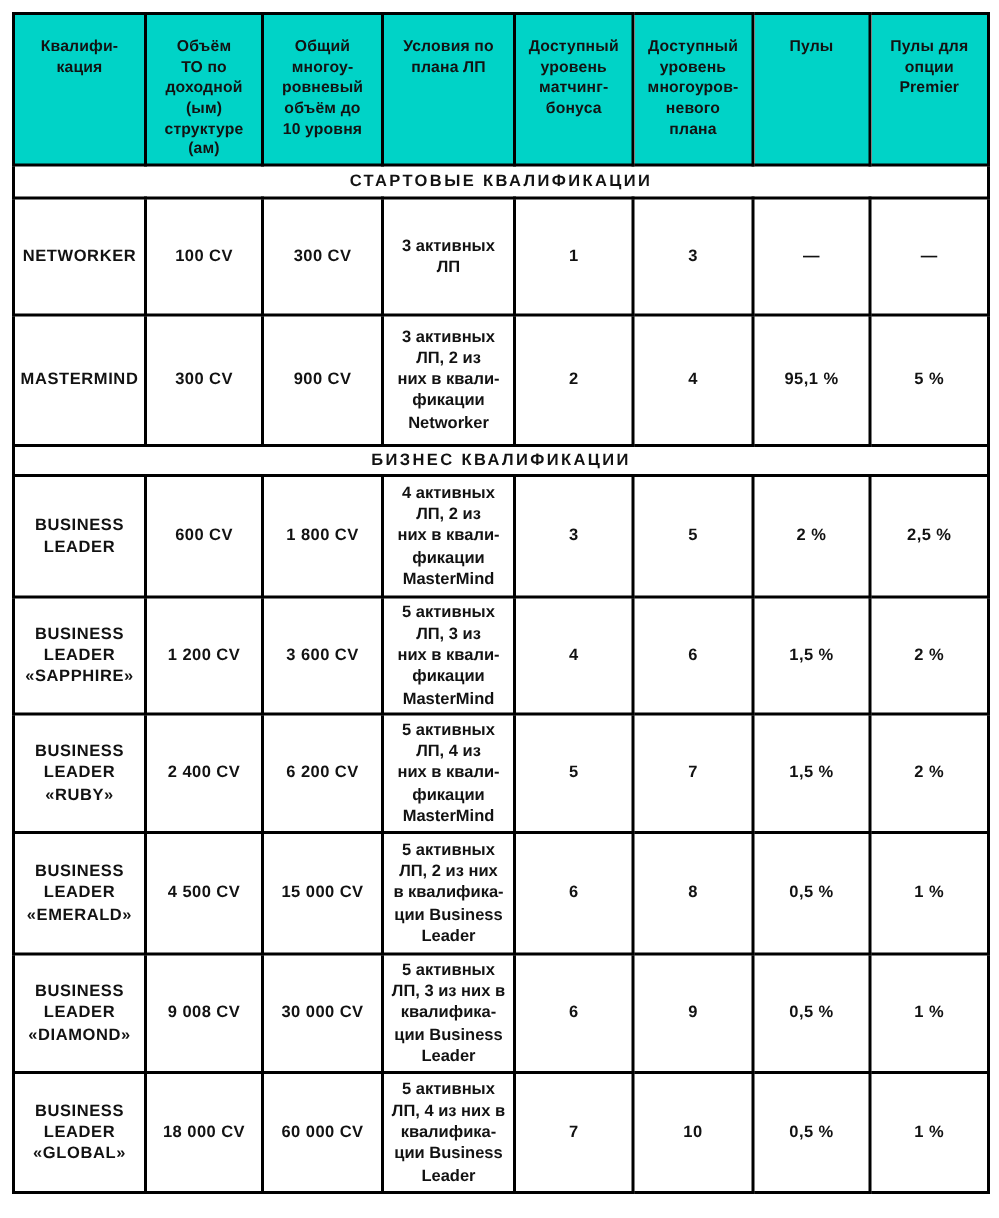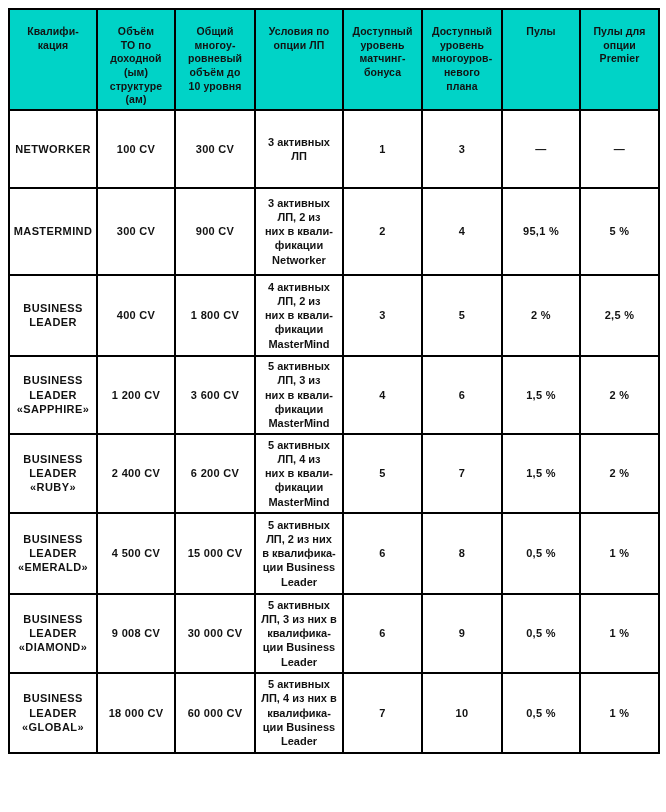--- a/index.html
+++ b/index.html
@@ -87,38 +87,41 @@
         <th>Объём
 ТО по
 доходной (ым)
 структуре (ам)</th>
         <th>Общий
 многоу-
 ровневый
 объём до
 10 уровня</th>
         <th>Условия по
-опции ЛП</th>
+плана ЛП</th>
         <th>Доступный
 уровень
 матчинг-
 бонуса</th>
         <th>Доступный
 уровень
 многоуров-
 невого
 плана</th>
         <th>Пулы</th>
         <th>Пулы для
 опции
 Premier</th>
       </tr>
     </thead>
 
     <tbody>
+      <tr class="band" style="height:22px">
+        <td colspan="8">СТАРТОВЫЕ КВАЛИФИКАЦИИ</td>
+      </tr>
 
       <tr style="height:78px">
         <td class="name">NETWORKER</td>
         <td class="num">100 CV</td>
         <td class="num">300 CV</td>
         <td class="cond">3 активных
 ЛП</td>
         <td class="num">1</td>
         <td class="num">3</td>
         <td class="num">—</td>
@@ -133,25 +136,28 @@
 ЛП, 2 из
 них в квали-
 фикации
 Networker</td>
         <td class="num">2</td>
         <td class="num">4</td>
         <td class="num">95,1 %</td>
         <td class="num">5 %</td>
       </tr>
 
+      <tr class="band" style="height:20px">
+        <td colspan="8">БИЗНЕС КВАЛИФИКАЦИИ</td>
+      </tr>
 
       <tr style="height:81px">
         <td class="name">BUSINESS
 LEADER</td>
-        <td class="num">400 CV</td>
+        <td class="num">600 CV</td>
         <td class="num">1 800 CV</td>
         <td class="cond">4 активных
 ЛП, 2 из
 них в квали-
 фикации
 MasterMind</td>
         <td class="num">3</td>
         <td class="num">5</td>
         <td class="num">2 %</td>
         <td class="num">2,5 %</td>

